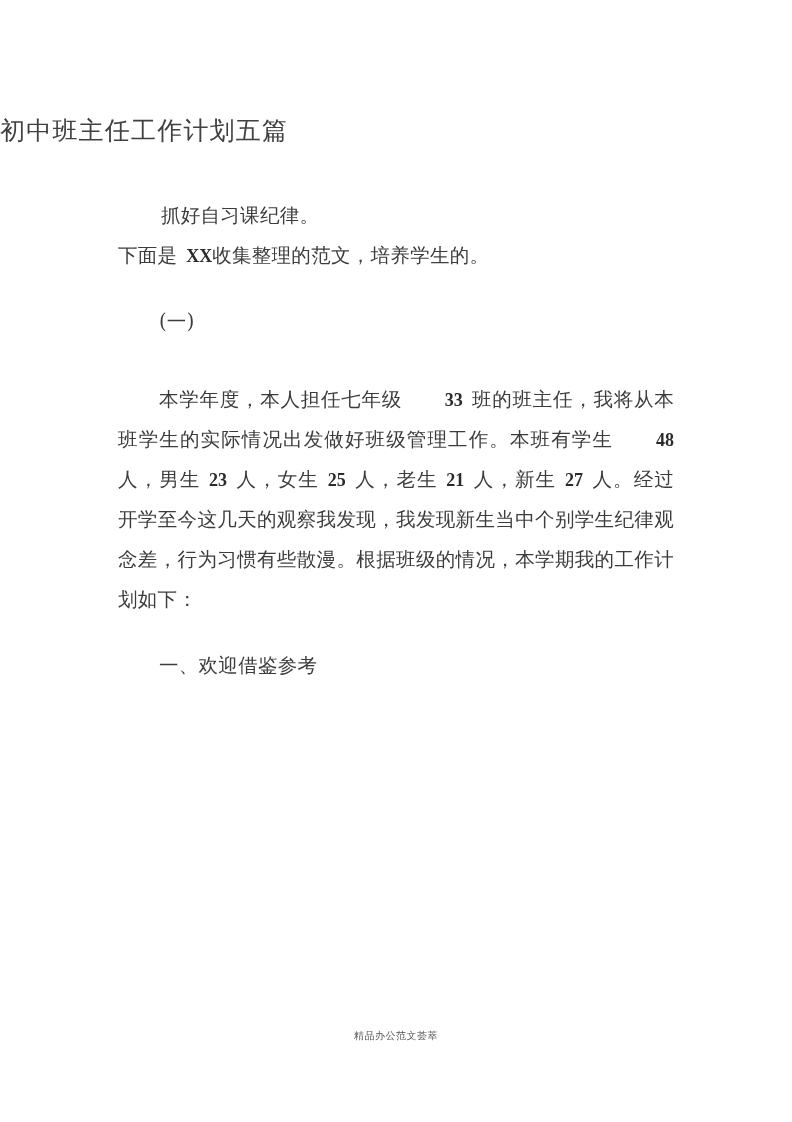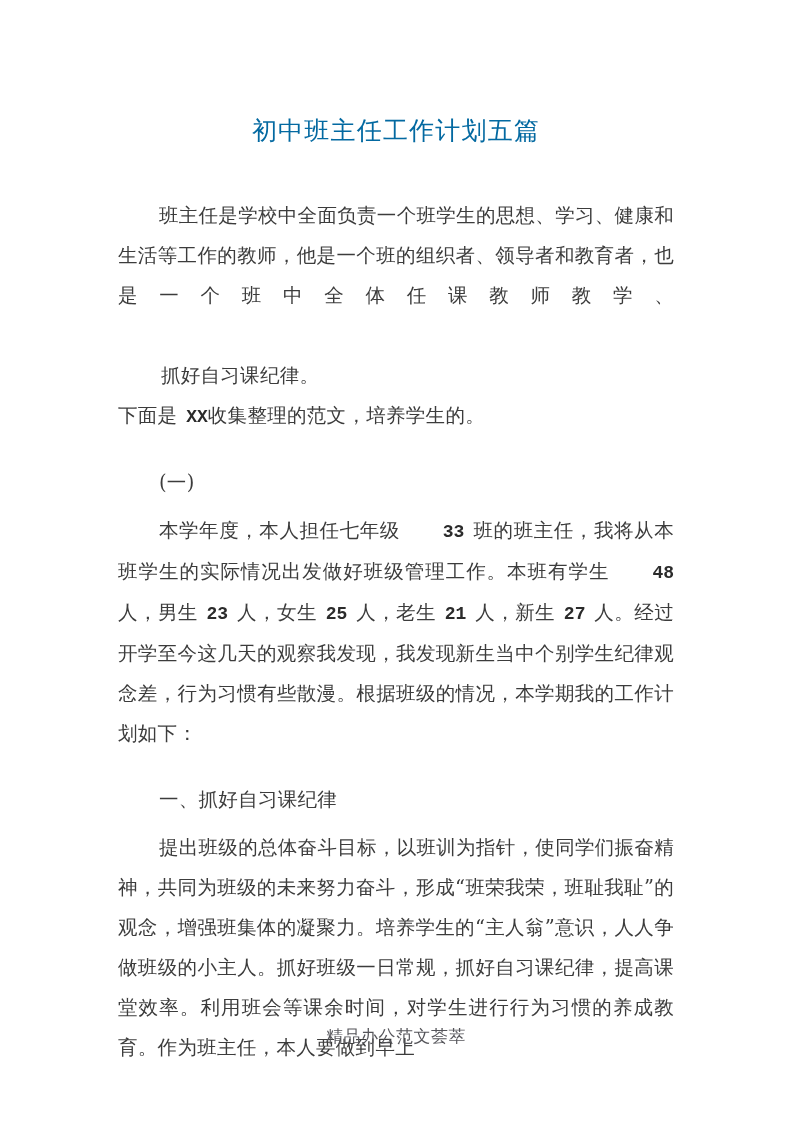--- a/index.html
+++ b/index.html
@@ -16,26 +16,25 @@
     font-family: "DejaVu Serif", serif;
     color: #3c3c3c;
   }
 
   
   .doc-title {
     position: absolute;
     left: 0;
     top: 96px;
     width: 792px;
-    text-align: center;
     font-family: "DejaVu Serif", serif;
     font-size: 25px;
     line-height: 36px;
     letter-spacing: 1.2px;
-    color: #0369a1;
+    color: #404040;
     font-weight: 400;
   }
 
   
   .body-block {
     position: absolute;
     left: 118px;
     top: 196px;
     width: 556px;
   }
@@ -49,33 +48,33 @@
     margin: 0;
     letter-spacing: 0.3px;
   }
   .para.indent {
     text-indent: 2.1em;
   }
   .para.gap-before {
     margin-top: 26px;
   }
   .para.gap-before-sm {
-    margin-top: 8px;
+    margin-top: 38px;
   }
 
   
   .stretch::after {
     content: "";
     display: inline-block;
     width: 100%;
   }
 
   
   .num {
-    font-family: Liberation Mono, monospace;
+    font-family: Liberation Serif, serif;
     font-weight: bold;
     font-size: 18px;
     color: #2b2b2b;
     letter-spacing: 0;
   }
 
   .wide-gap {
     display: inline-block;
     width: 2.2em;
   }
@@ -85,46 +84,44 @@
   }
 
   
   .footer {
     position: absolute;
     left: 0;
     top: 1026px;
     width: 792px;
     text-align: center;
     font-family: "DejaVu Serif", serif;
-    font-size: 17px;
+    font-size: 10px;
     line-height: 20px;
     color: #55555a;
     letter-spacing: 0.5px;
   }
 </style>
 </head>
 <body>
 
 <div class="page">
 
   <h1 class="doc-title">初中班主任工作计划五篇</h1>
 
   <div class="body-block">
 
-    <p class="para indent stretch">班主任是学校中全面负责一个班学生的思想、学习、健康和生活等工作的教师，他是一个班的组织者、领导者和教育者，也是一个班中全体任课教师教学、</p>
 
     <p class="para"><span class="wide-gap"></span><span>抓好自习课纪律。</span></p>
 
     <p class="para"><span>下面是</span><span class="sm-gap"></span><span class="num">XX</span><span>收集整理的范文，培养学生的。</span></p>
 
     <p class="para indent gap-before">(一)</p>
 
     <p class="para indent gap-before-sm"><span>本学年度，本人担任七年级</span><span class="wide-gap"></span><span class="num">33</span><span class="sm-gap"></span><span>班的班主任，我将从本班学生的实际情况出发做好班级管理工作。本班有学生</span><span class="wide-gap"></span><span class="num">48</span><span>人，男生</span><span class="sm-gap"></span><span class="num">23</span><span class="sm-gap"></span><span>人，女生</span><span class="sm-gap"></span><span class="num">25</span><span class="sm-gap"></span><span>人，老生</span><span class="sm-gap"></span><span class="num">21</span><span class="sm-gap"></span><span>人，新生</span><span class="sm-gap"></span><span class="num">27</span><span class="sm-gap"></span><span>人。经过开学至今这几天的观察我发现，我发现新生当中个别学生纪律观念差，行为习惯有些散漫。根据班级的情况，本学期我的工作计划如下：</span></p>
 
-    <p class="para indent gap-before">一、抓好自习课纪律</p>
+    <p class="para indent gap-before">一、欢迎借鉴参考</p>
 
-    <p class="para indent gap-before-sm">提出班级的总体奋斗目标，以班训为指针，使同学们振奋精神，共同为班级的未来努力奋斗，形成“班荣我荣，班耻我耻”的观念，增强班集体的凝聚力。培养学生的“主人翁”意识，人人争做班级的小主人。抓好班级一日常规，抓好自习课纪律，提高课堂效率。利用班会等课余时间，对学生进行行为习惯的养成教育。作为班主任，本人要做到早上</p>
 
   </div>
 
   <div class="footer">精品办公范文荟萃</div>
 
 </div>
 
 </body></html>

